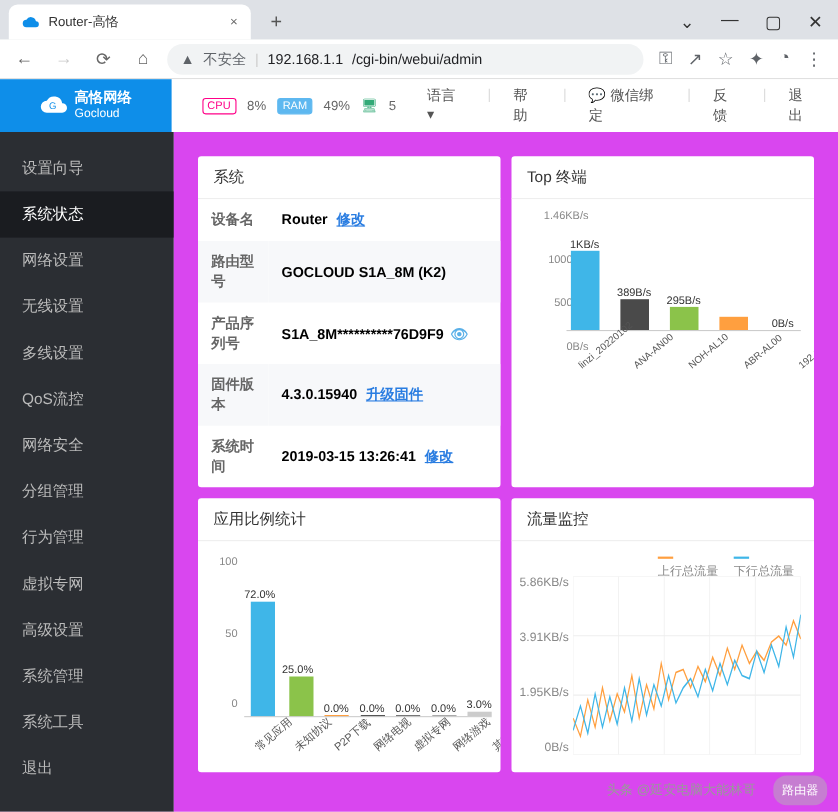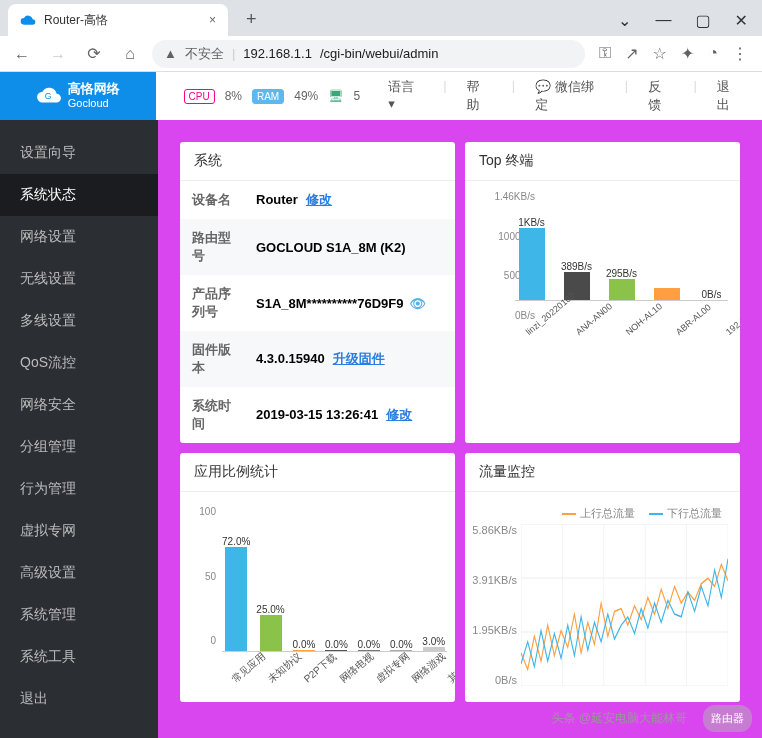--- a/index.html
+++ b/index.html
@@ -58,29 +58,29 @@
 .bar-wrap { display: flex; flex-direction: column; align-items: center; width: 38px; }
 .bar { width: 26px; }
 .bar-label { font-size: 10px; color: #333; }
 .x-labels { display: flex; gap: 12px; padding-top: 4px; }
 .x-labels span { width: 38px; font-size: 9px; transform: rotate(-40deg); transform-origin: right top; text-align: right; white-space: nowrap; color: #555; }
 
 
 .appchart { position: relative; height: 210px; padding: 10px 8px 6px 42px; font-size: 10px; color: #888; }
 .appchart .y-axis2 { position: absolute; left: 8px; top: 14px; width: 28px; display: flex; flex-direction: column; justify-content: space-between; height: 140px; text-align: right; }
 .app-bars { display: flex; align-items: flex-end; height: 150px; gap: 6px; border-bottom: 1px solid #ccc; }
-.app-bar-wrap { display: flex; flex-direction: column; align-items: center; width: 30px; }
+.app-bar-wrap { display: flex; flex-direction: column; align-items: flex-end; width: 30px; }
 .app-bar { width: 22px; }
 .app-x { display: flex; gap: 6px; padding-top: 4px; }
 .app-x span { width: 30px; font-size: 10px; transform: rotate(-40deg); transform-origin: right top; text-align: right; white-space: nowrap; color: #555; }
 
 
 .linechart { height: 210px; padding: 10px 12px 10px 56px; position: relative; font-size: 11px; color: #888; }
 .legend { position: absolute; top: 14px; right: 18px; display: flex; gap: 14px; font-size: 11px; }
-.legend-item { display: flex; align-items: center; gap: 4px; }
+.legend-item { display: flex; align-items: flex-start; gap: 4px; flex-direction: column; }
 .legend-swatch { width: 14px; height: 2px; }
 .line-y { position: absolute; left: 6px; top: 32px; bottom: 16px; display: flex; flex-direction: column; justify-content: space-between; text-align: right; width: 46px; }
 .line-area { position: absolute; left: 56px; right: 12px; top: 32px; bottom: 16px; }
 .line-area svg { width: 100%; height: 100%; }
 
 .watermark { position: absolute; right: 10px; bottom: 6px; color: #999; font-size: 12px; display: flex; align-items: center; gap: 6px; pointer-events: none; }
 .wm-badge { background: rgba(180,180,180,0.5); color: #fff; font-size: 11px; padding: 6px 8px; border-radius: 12px; margin-left: 10px; }
 </style>
 </head>
 <body>

